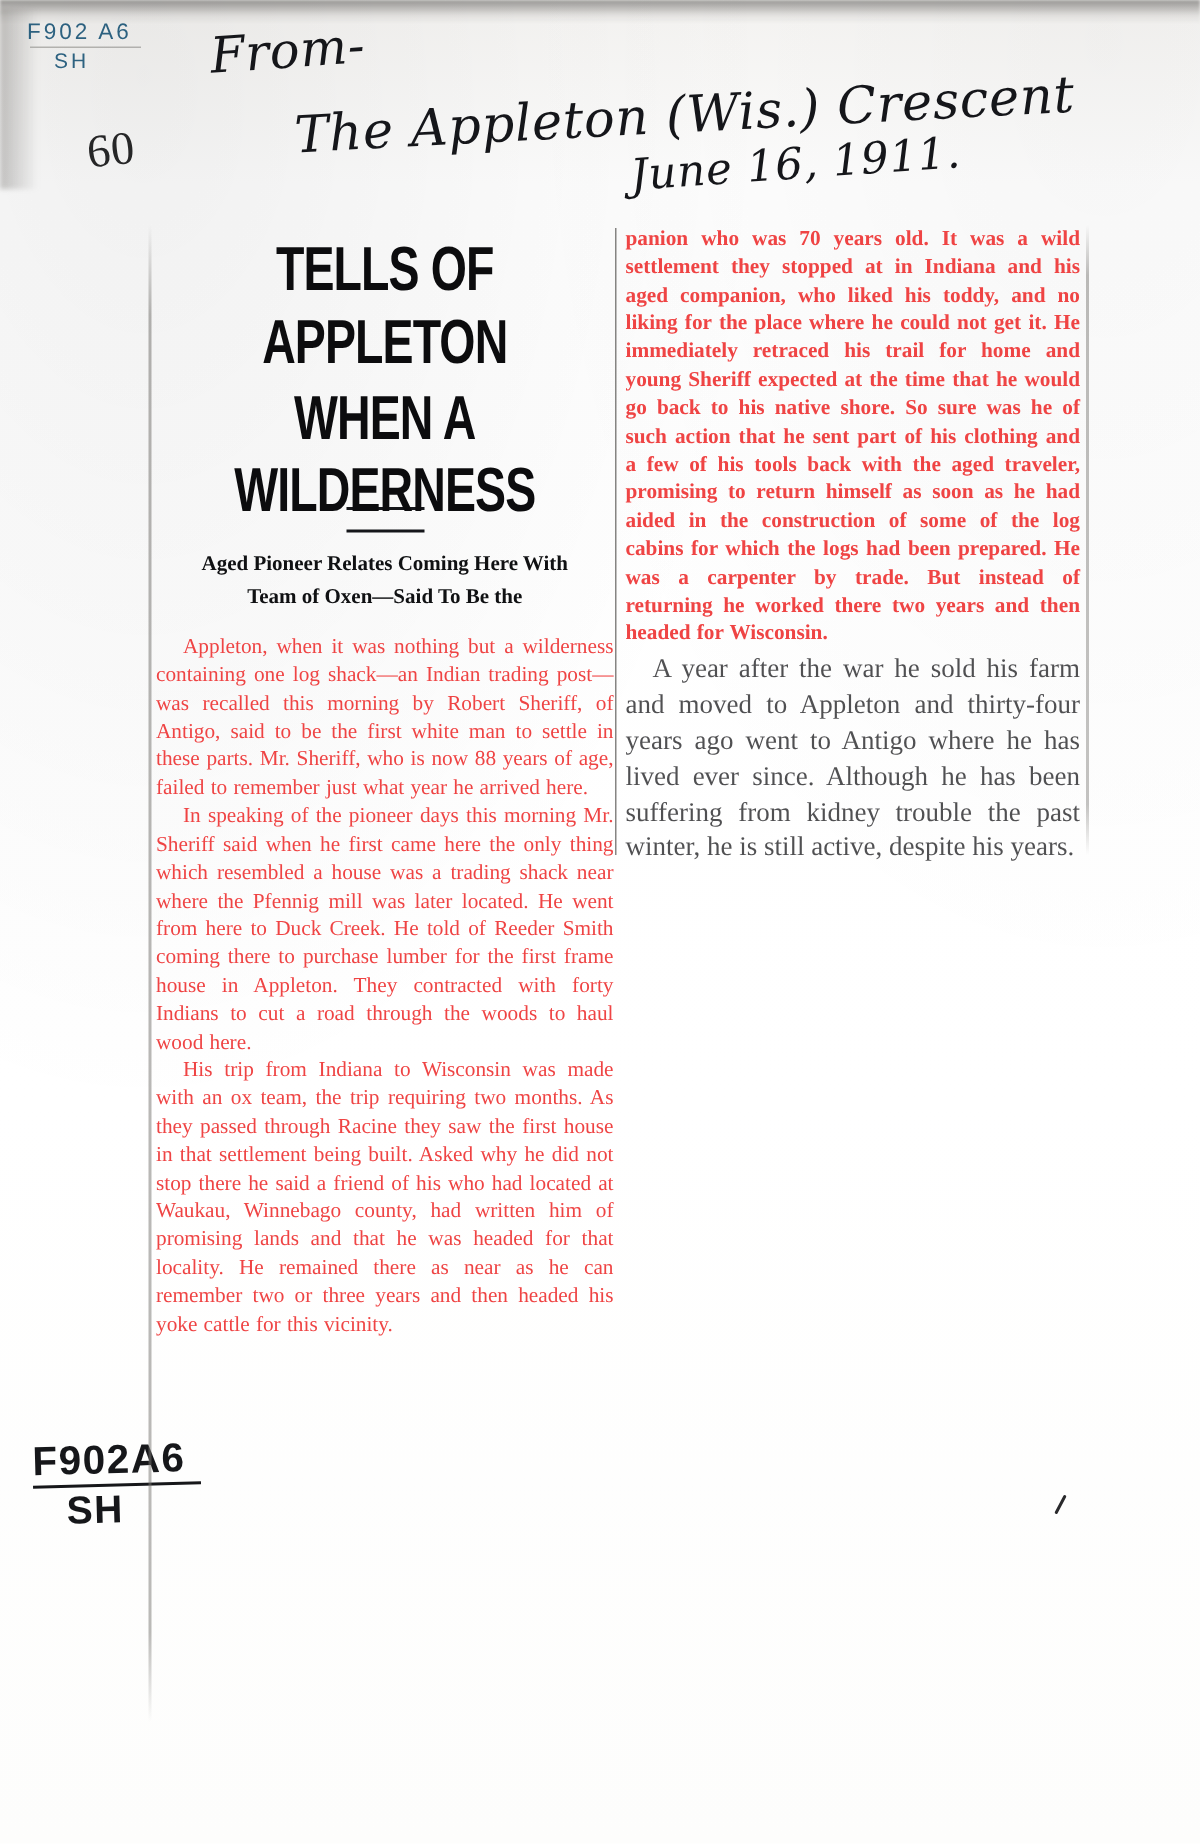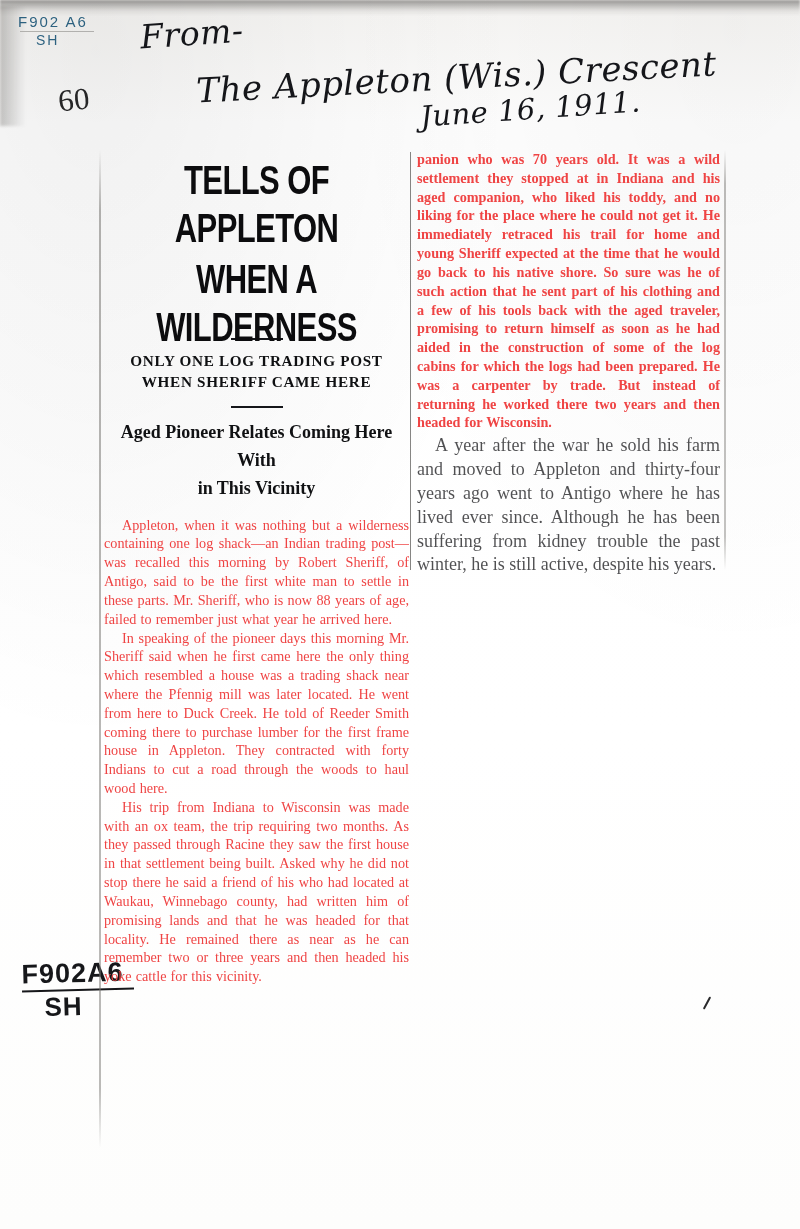--- a/index.html
+++ b/index.html
@@ -199,21 +199,21 @@
     line-height: 1.42;
     text-align: center;
     letter-spacing: 0.7px;
     color: #0f1012;
   }
   .deck .line { display: block; }
 
   .subdeck {
     font-family: "Liberation Serif", serif;
     font-weight: 700;
-    font-size: 18px;
+    font-size: 14px;
     line-height: 1.55;
     text-align: center;
     color: #101113;
     margin-top: 2px;
   }
   .subdeck .line { display: block; }
 
   
   .body-text {
     font-family: "Liberation Serif", serif;
@@ -278,30 +278,26 @@
   <div class="col-divider"></div>
 
   <div class="clip-col" id="col-left">
     <div class="headline">
       <span class="l1">TELLS OF APPLETON</span>
       <span class="l2">WHEN A WILDERNESS</span>
     </div>
 
     <div class="rule-short"></div>
 
-    <div class="deck">
-      <span class="line">ONLY  ONE  LOG  TRADING  POST</span>
-      <span class="line">WHEN SHERIFF CAME HERE</span>
-    </div>
 
     <div class="rule-short second"></div>
 
     <div class="subdeck">
       <span class="line">Aged Pioneer Relates Coming Here With</span>
-      <span class="line">in This Vicinity</span>
+      <span class="line">Team of Oxen—Said To Be the</span>
     </div>
 
     <div class="body-text">
       <p>Appleton, when it was nothing but a wilderness containing one log shack—an Indian trading post—was recalled this morning by Robert Sheriff, of Antigo, said to be the first white man to settle in these parts. Mr. Sheriff, who is now 88 years of age, failed to remember just what year he arrived here.</p>
       <p>In speaking of the pioneer days this morning Mr. Sheriff said when he first came here the only thing which resembled a house was a trading shack near where the Pfennig mill was later located. He went from here to Duck Creek. He told of Reeder Smith coming there to purchase lumber for the first frame house in Appleton. They contracted with forty Indians to cut a road through the woods to haul wood here.</p>
       <p>His trip from Indiana to Wisconsin was made with an ox team, the trip requiring two months. As they passed through Racine they saw the first house in that settlement being built. Asked why he did not stop there he said a friend of his who had located at Waukau, Winnebago county, had written him of promising lands and that he was headed for that locality. He remained there as near as he can remember two or three years and then headed his yoke cattle for this vicinity.</p>
     </div>
   </div>
 
   <div class="clip-col" id="col-right">

